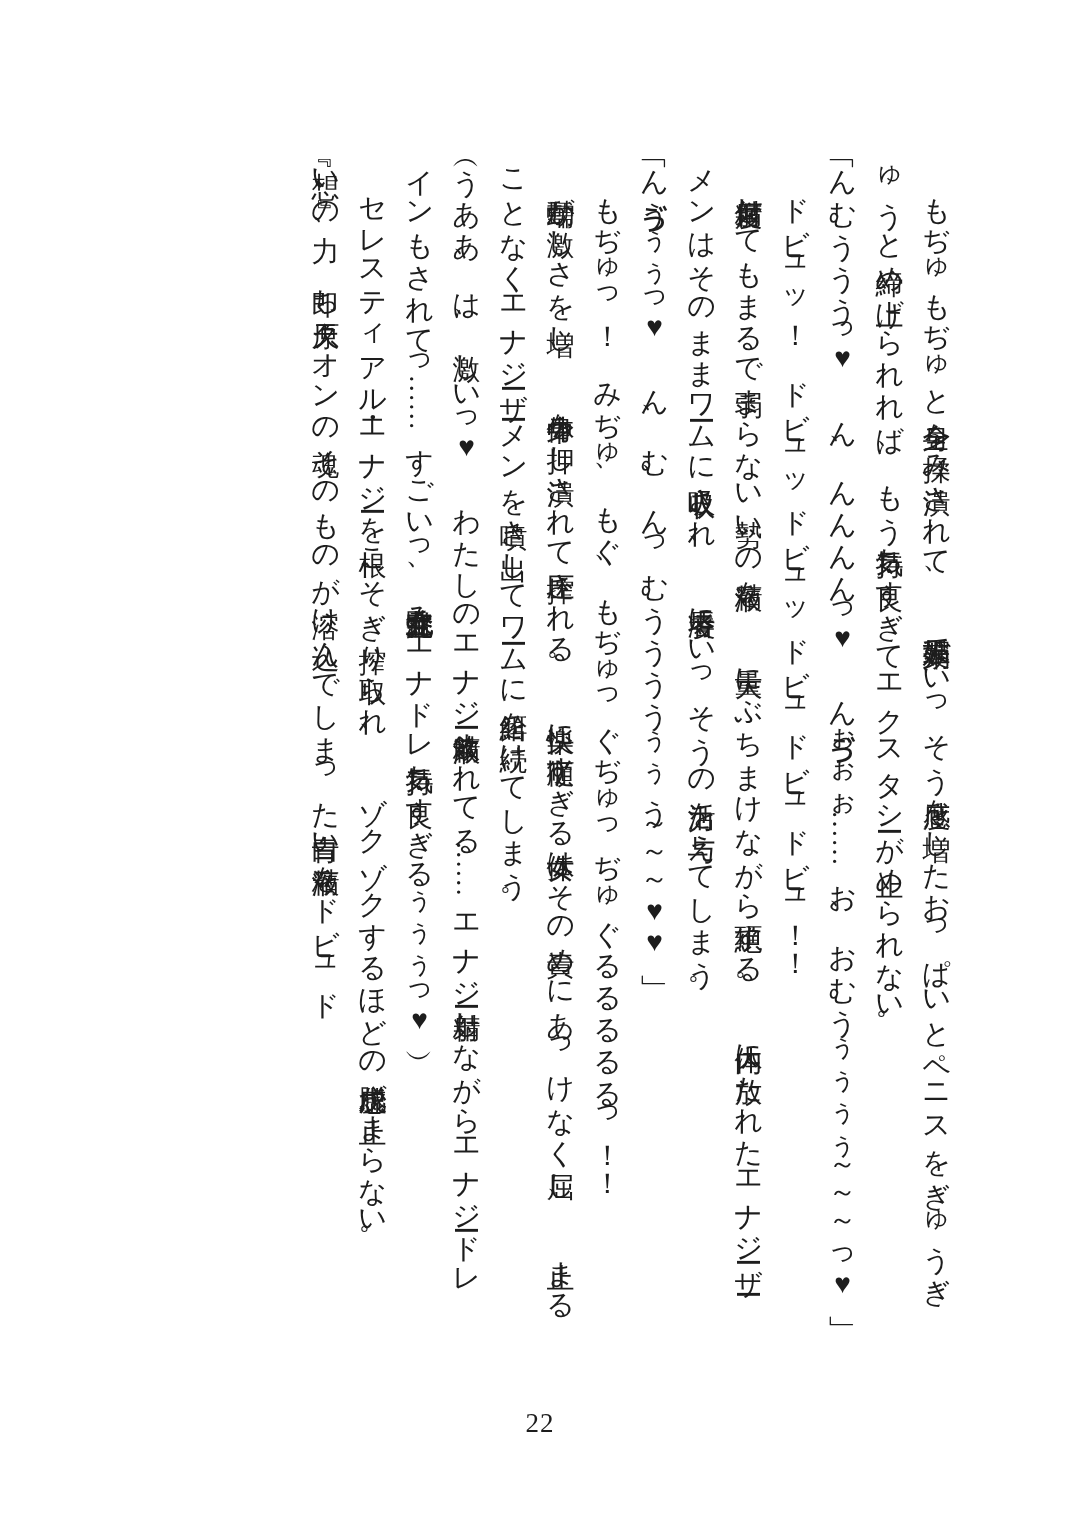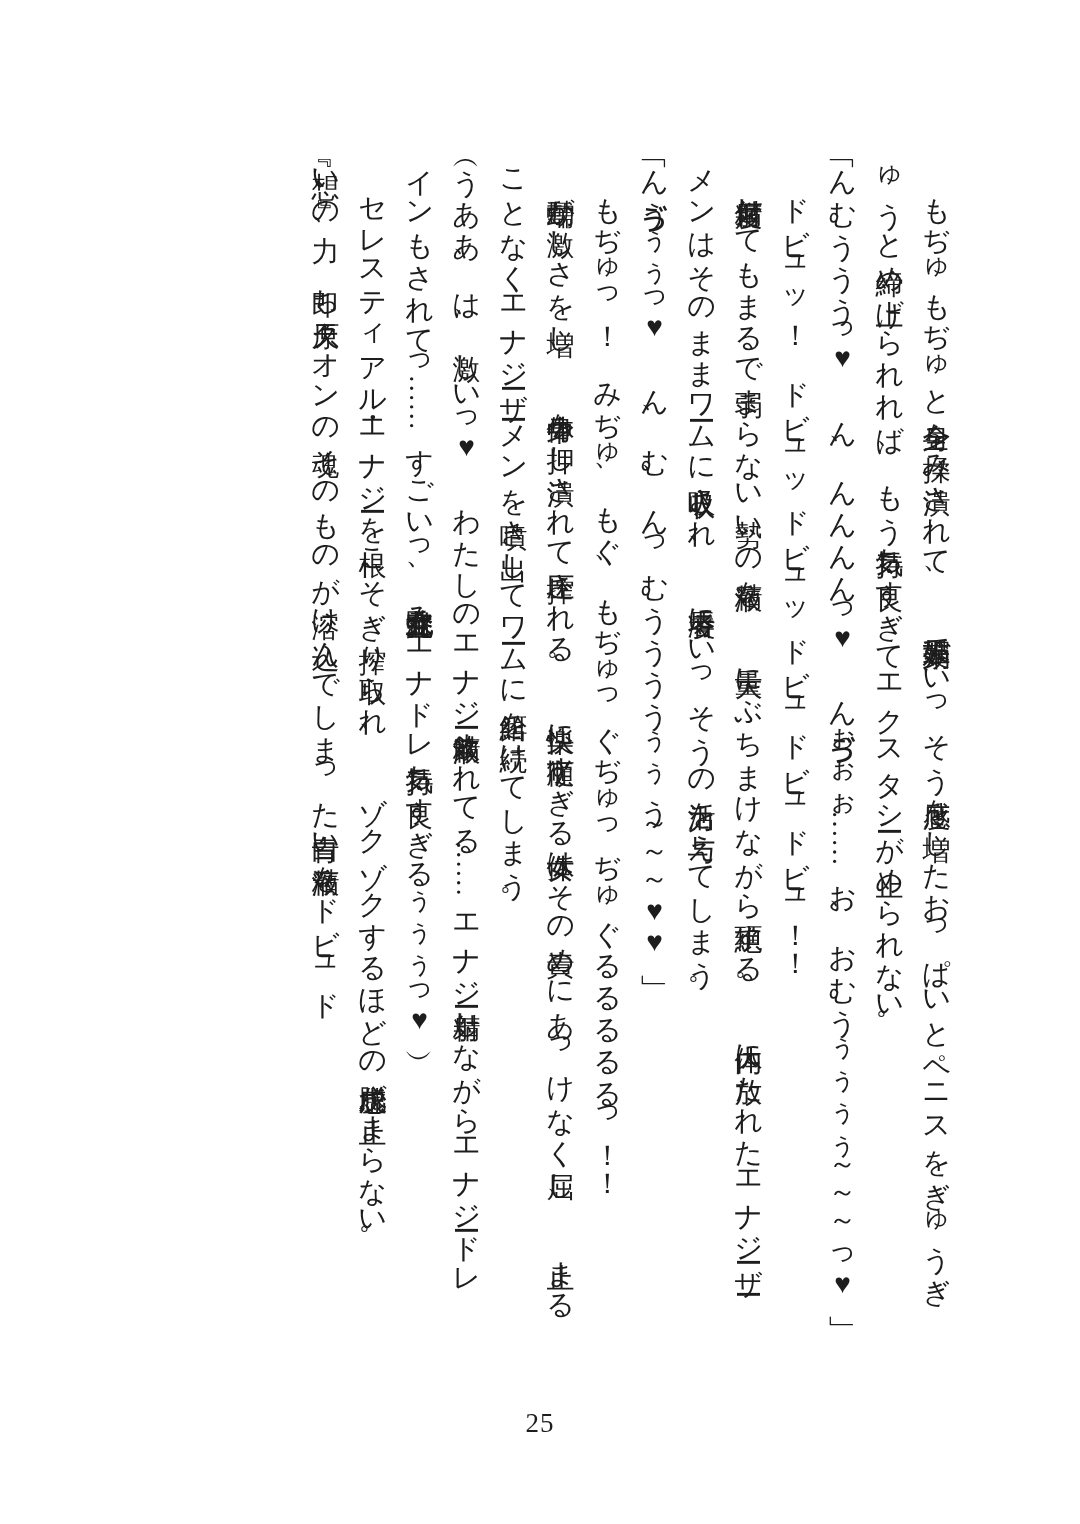--- a/index.html
+++ b/index.html
@@ -57,15 +57,15 @@
     <p>　ドビュッ！　ドビュッドビュッドビュドビュドビュ！！</p>
     <p>　何度射精してもまるで弱まらない勢いの精液を、　大量にぶちまけながら絶頂する。　体内に放たれたエナジーザーメンはそのままワームに吸収され、　凌辱者にいっそうの活力を与えてしまう。</p>
     <p>「んゔうぅぅっ♥　ん、む、んっむううううぅぅう～～～♥♥」</p>
     <p>　もぢゅっ！　みぢゅ、もぐ、もぢゅっぐぢゅっぢゅぐるるるるるっ！！</p>
     <p>　蠕動が激しさを増し、　身体中を押し潰されて圧搾される。　快楽に従順すぎる女体はその責めにあっけなく屈し、　止まることなくエナジーザーメンを噴き出してワームに給餌を続けてしまう。</p>
     <p>（うああ、は、激しいっ♥　わたしのエナジー精液飲まれてる……エナジー射精しながらエナジードレインもされてっ……すごいっ、完全敗北丸呑みエナドレ気持ち良すぎるぅぅぅっ♥）</p>
     <p>　セレスティアル・エナジーを根こそぎ搾り取られ、　ゾクゾクするほどの虚脱感が止まらない。</p>
     <p>『想い』の力、　即ち天原クオンの魂そのものが溶け込んでしまった青白い精液をドビュド</p>
   </div>
 
-  <div class="page-number">25</div>
+  <div class="page-number">22</div>
 
 </div>
 
 </body></html>

